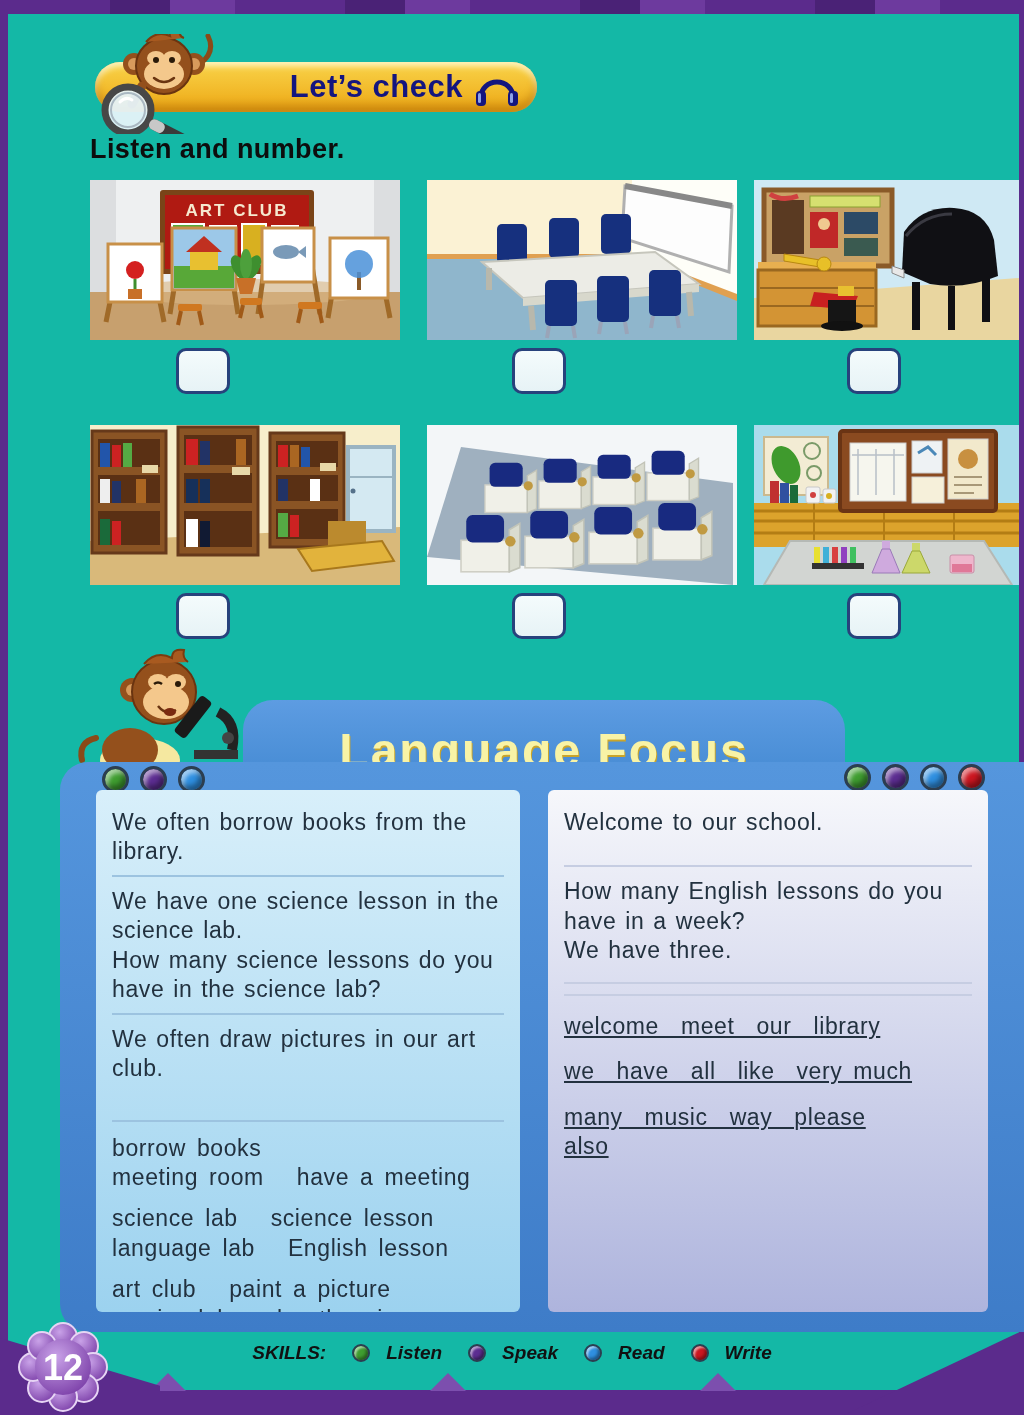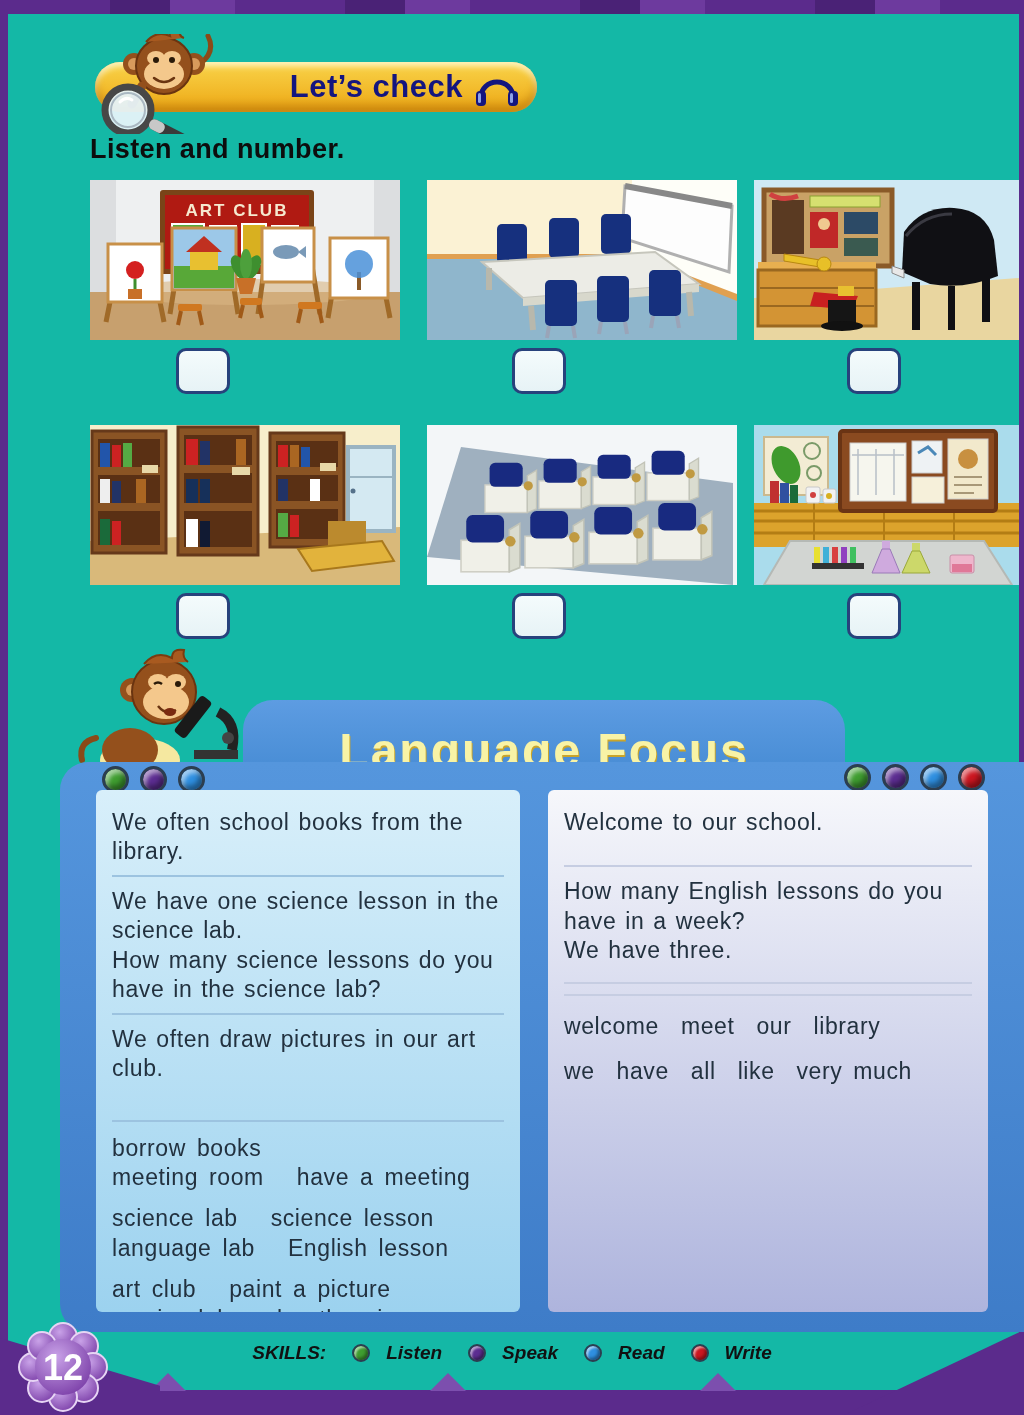--- a/index.html
+++ b/index.html
@@ -46,21 +46,21 @@
 
   .panel{position:absolute;top:790px;height:522px;border-radius:6px;box-sizing:border-box;
     padding:12px 16px;color:#22313f;font-size:23px;letter-spacing:.6px;word-spacing:2px;line-height:1.28;overflow:hidden;}
   .panel-left{left:96px;width:424px;background:linear-gradient(#d8effa,#9cd2ef);}
   .panel-right{left:548px;width:440px;background:linear-gradient(#f6f7fb,#aeb4dd);}
   .sent{margin:6px 0 8px;}
   .panel-right .sent{margin-bottom:16px;}
   .divider{border:none;border-top:2px solid #9cc3e0;margin:8px 0 10px;}
   .panel-right .divider{border-top-color:#c6cde2;}
   .vocab-group{margin:12px 0 4px;}
-  .panel-right .vocab-group{margin:16px 0 4px;}
+  .panel-right .vocab-group{margin:16px 0 4px;text-decoration:underline;}
   .vline{white-space:pre-wrap;word-spacing:4px;}
 
   .dots{position:absolute;display:flex;gap:11px;}
   .dots-left{left:102px;top:766px;}
   .dots-right{left:844px;top:764px;}
   .dot{width:27px;height:27px;border-radius:50%;border:3px solid #2c3e50;box-sizing:border-box;
     box-shadow:inset -3px -4px 5px rgba(0,0,0,.4), inset 3px 4px 4px rgba(255,255,255,.55);}
   .dot.green{background:#3f9d30;} .dot.purple{background:#5c2d91;}
   .dot.blue{background:#2f8fe0;} .dot.red{background:#cc1620;}
 
@@ -433,21 +433,21 @@
   </div>
   <div class="dots dots-right">
     <div class="dot green"></div>
     <div class="dot purple"></div>
     <div class="dot blue"></div>
     <div class="dot red"></div>
   </div>
 
   <div class="panel panel-left">
     <div class="sent">
-      <div>We often school books from the library.</div>
+      <div>We often borrow books from the library.</div>
     </div>
     <hr class="divider">
     <div class="sent">
       <div>We have one science lesson in the science lab.</div>
       <div>How many science lessons do you have in the science lab?</div>
     </div>
     <hr class="divider">
     <div class="sent">
       <div>We often draw pictures in our art club.</div>
     </div>
@@ -475,20 +475,24 @@
       <div>How many English lessons do you have in a week?</div>
       <div>We have three.</div>
     </div>
     <hr class="divider">
     <hr class="divider">
     <div class="vocab-group">
       <div class="vline">welcome  meet  our  library</div>
     </div>
     <div class="vocab-group">
       <div class="vline">we  have  all  like  very much</div>
+    </div>
+    <div class="vocab-group">
+      <div class="vline">many  music  way  please</div>
+      <div class="vline">also</div>
     </div>
   </div>
 
   <div class="skills">
     <span class="label">SKILLS:</span>
     <span class="skill-item">
       <span class="sdot" style="background:#3f9d30"></span>
       <span>Listen</span>
     </span>
     <span class="skill-item">

